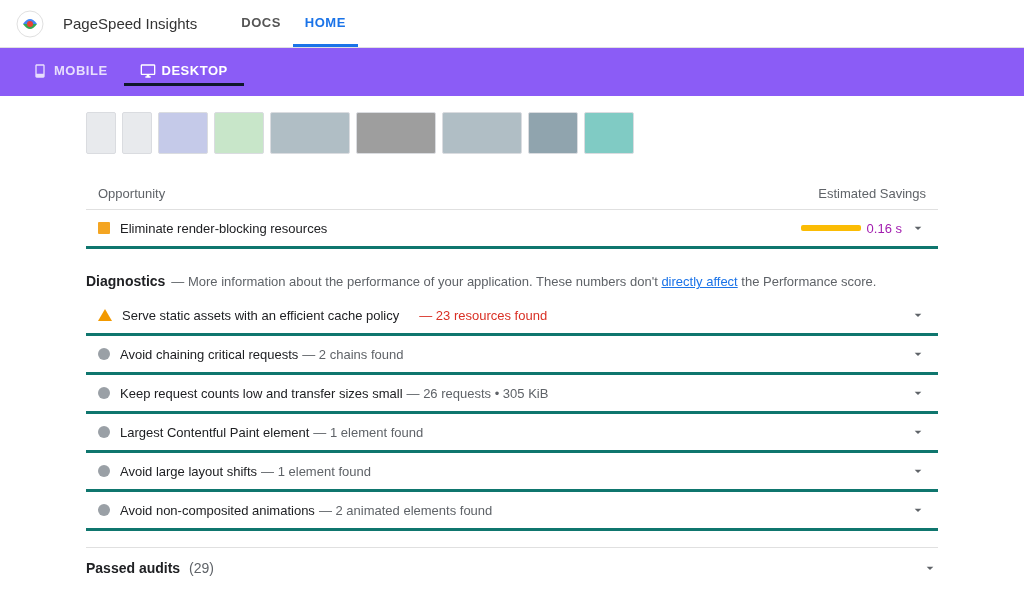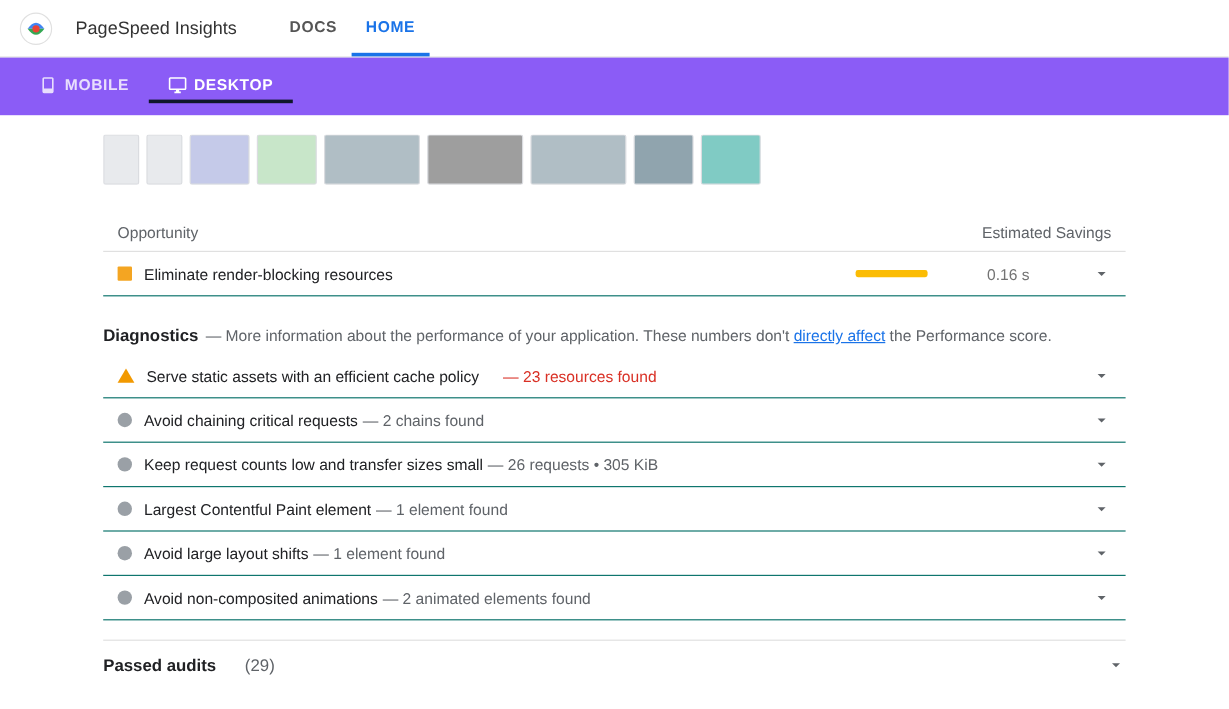--- a/index.html
+++ b/index.html
@@ -135,21 +135,21 @@
       font-size: 13px;
       color: #5f6368;
     }
 
     
     .audit-row {
       display: flex;
       align-items: center;
       justify-content: space-between;
       padding: 10px 12px;
-      border-bottom: 1px solid #0f766e;
+      border-bottom: 3px solid #0f766e;
       cursor: pointer;
     }
     .audit-left {
       display: flex;
       align-items: center;
       flex: 1;
     }
     .audit-icon {
       width: 16px;
       height: 16px;
@@ -162,22 +162,21 @@
     }
     .audit-sub {
       font-size: 13px;
       color: #5f6368;
     }
     .audit-sub.red { color: #d93025; }
     .audit-right {
       display: flex;
       align-items: center;
       font-size: 13px;
-      color: #737373;
-      gap: 44px;
+      color: #a21caf;
     }
     .savings-bar {
       display: inline-block;
       width: 60px;
       height: 6px;
       background: #fbbc04;
       border-radius: 2px;
       margin-right: 6px;
     }
     .chevron-icon {
@@ -394,19 +393,19 @@
         <svg class="chevron-icon" viewBox="0 0 24 24" fill="currentColor">
             <path d="M7 10l5 5 5-5z"></path>
           </svg>
       </div>
     </div>
   </div>
 
   <div class="passed-audits-row">
     <div>
       <span class="passed-audits-label">Passed audits</span>
-      <span class="passed-count" style="margin-left:20px;">(29)</span>
+      <span class="passed-count" style="margin-left:5px;">(29)</span>
     </div>
     <svg class="chevron-icon" viewBox="0 0 24 24" fill="#5f6368">
         <path d="M7 10l5 5 5-5z"></path>
       </svg>
   </div>
 </div>
 
 </body></html>

